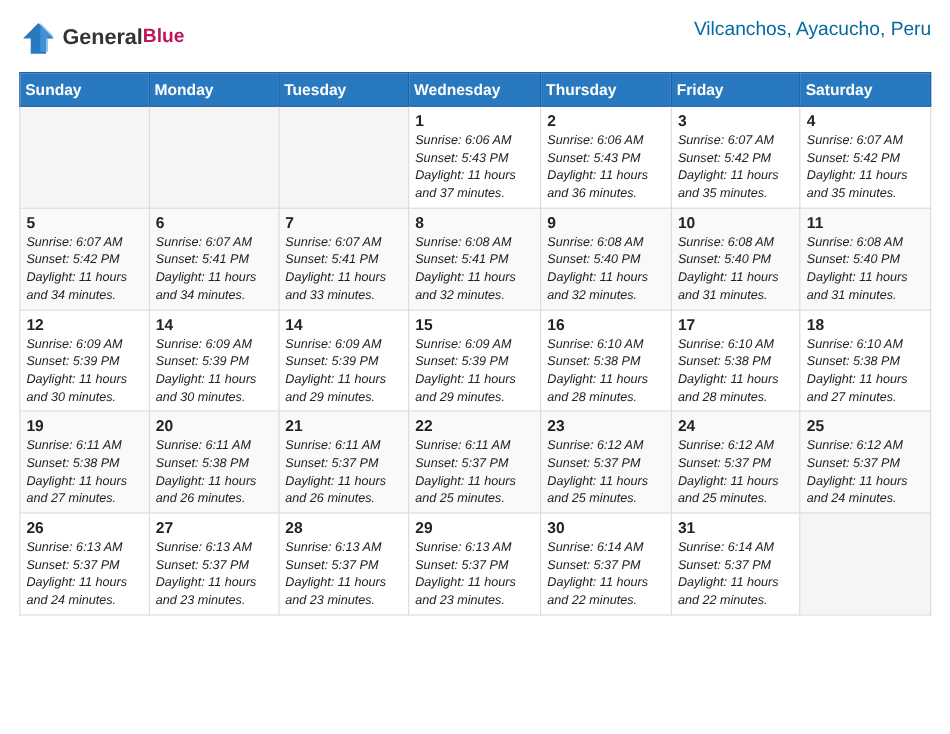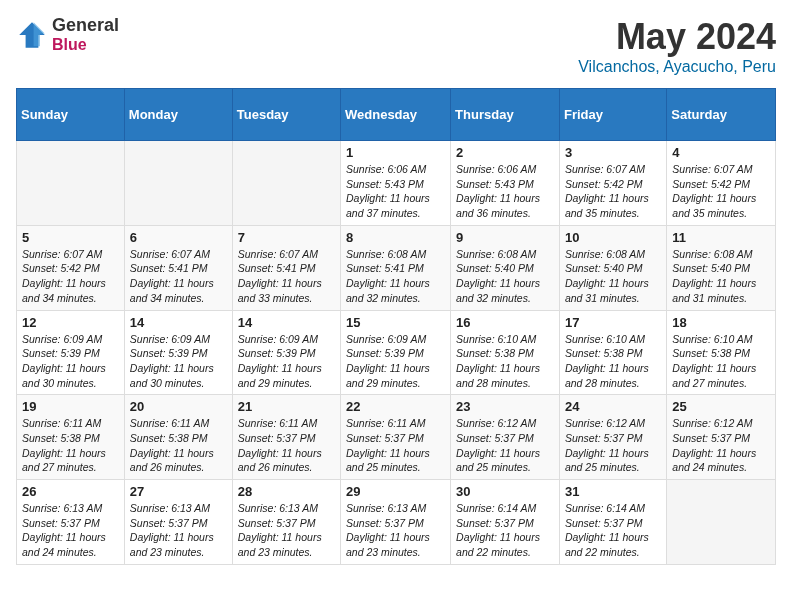--- a/index.html
+++ b/index.html
@@ -16,21 +16,20 @@
       align-items: flex-start;
       margin-bottom: 12px;
     }
     .logo {
       display: flex;
       align-items: center;
       gap: 4px;
     }
     .logo-text {
       display: flex;
-      flex-direction: column;
       line-height: 1.1;
     }
     .logo-general {
       font-size: 18px;
       font-weight: bold;
       color: #333;
     }
     .logo-blue {
       font-size: 16px;
       font-weight: bold;
@@ -55,21 +54,21 @@
     table {
       width: 100%;
       border-collapse: collapse;
       border: 1px solid #ccc;
     }
     th {
       background-color: #2979c0;
       color: #fff;
       font-size: 13px;
       font-weight: bold;
-      padding: 18px 4px;
+      padding: 6px 4px;
       text-align: left;
       border: 1px solid #2062a8;
     }
     td {
       vertical-align: top;
       padding: 4px 5px;
       border: 1px solid #ddd;
       font-size: 10.5px;
       color: #222;
       background: #fff;
@@ -101,21 +100,20 @@
     <svg class="logo-icon" viewBox="0 0 40 40">
       <polygon points="20,4 36,20 28,20 28,36 12,36 12,20 4,20" fill="#2979c0"></polygon>
       <polygon points="22,4 36,18 30,18 30,34 22,34" fill="#4fa3e0" opacity="0.6"></polygon>
     </svg>
     <div class="logo-text">
       <span class="logo-general">General</span>
       <span class="logo-blue">Blue</span>
     </div>
   </div>
   <div class="title-section">
-    <div class="month-year">May 2024</div>
     <div class="location">Vilcanchos, Ayacucho, Peru</div>
   </div>
 </div>
 
 <table>
   <thead>
     <tr>
     <th>Sunday</th>
         <th>Monday</th>
         <th>Tuesday</th>

